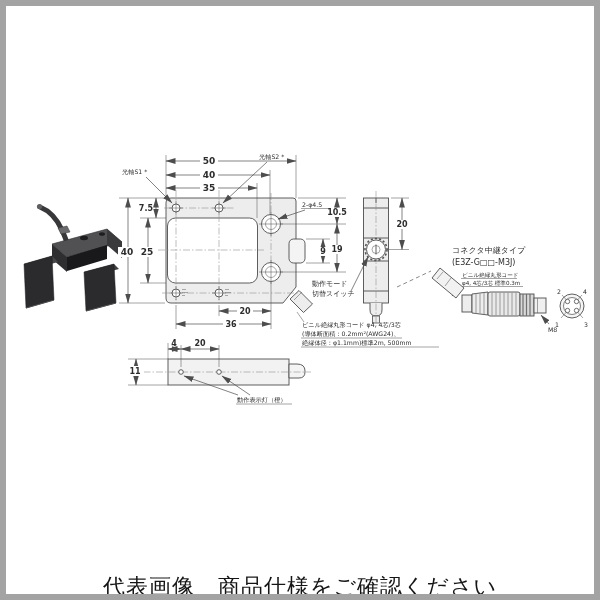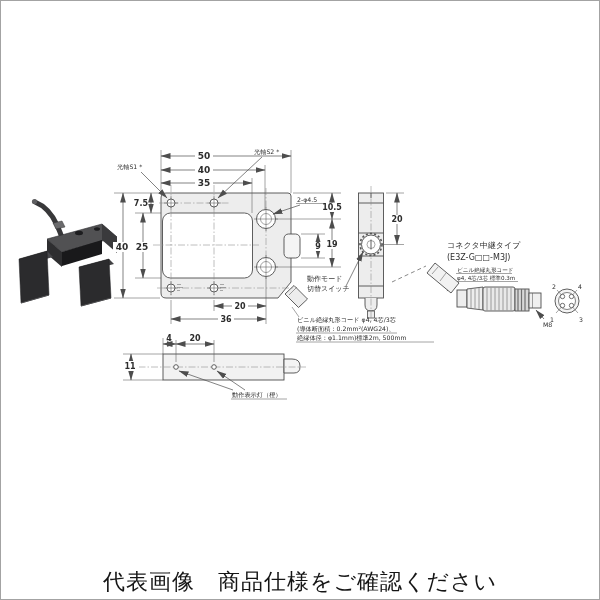--- a/index.html
+++ b/index.html
@@ -1,19 +1,19 @@
 <!DOCTYPE html>
 <html><head>
 <meta charset="utf-8">
 <style>
   html,body{margin:0;padding:0;background:#fff;}
   #canvas{
     position:relative;width:600px;height:600px;background:#ffffff;
     font-family:"DejaVu Sans","Liberation Sans",sans-serif;
-    box-sizing:border-box;border:1px solid #a3a3a3;overflow:hidden;
+    box-sizing:border-box;border:6px solid #a3a3a3;overflow:hidden;
   }
   svg{position:absolute;left:0;top:0;}
   
   .ln{stroke:#4d4d4d;stroke-width:0.9;fill:none;stroke-linejoin:round;}
   .plate{fill:#ededed;stroke:#4d4d4d;stroke-width:0.9;}
   .plate2{fill:#f2f2f2;stroke:#4d4d4d;stroke-width:0.9;}
   .whitef{fill:#ffffff;stroke:#4d4d4d;stroke-width:0.9;}
   .thin{stroke:#5a5a5a;stroke-width:0.55;fill:none;}
   .dim{stroke:#4d4d4d;stroke-width:0.7;fill:none;}
   .cl{stroke:#8a8a8a;stroke-width:0.55;stroke-dasharray:7 2 1.5 2;fill:none;}

